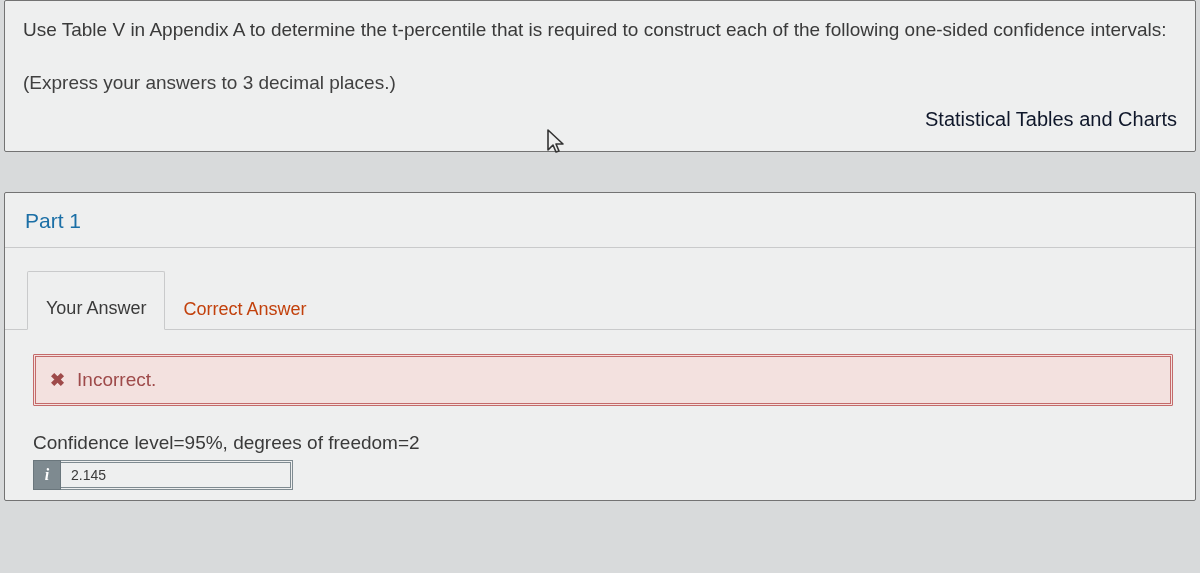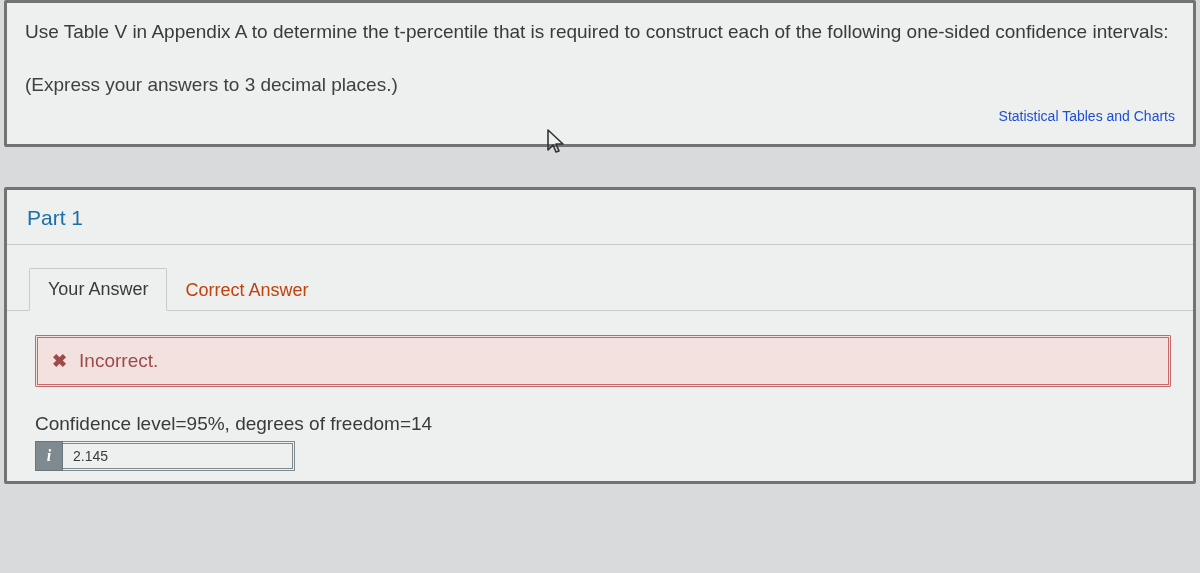--- a/index.html
+++ b/index.html
@@ -7,21 +7,21 @@
     font-family: "Segoe UI", "Helvetica Neue", Arial, sans-serif;
     background: #d8dadb;
     width: 1200px;
     height: 573px;
     overflow: hidden;
     color: #333;
     font-size: 18px;
   }
   .panel {
     background: #eeefef;
-    border: 3px solid #737373;
+    border: 1px solid #737373;
     border-radius: 2px;
     margin: 0 4px;
   }
   .question-panel {
     padding: 14px 18px 16px 18px;
     line-height: 1.55;
   }
   .question-text {
     color: #3a3a3a;
     font-size: 19px;
@@ -36,42 +36,42 @@
     left: 545px;
     top: 128px;
     pointer-events: none;
   }
   .link-row {
     display: flex;
     justify-content: flex-end;
     margin-top: 6px;
   }
   .stat-link {
-    color: #1d4ed8;
-    font-size: 14px;
+    color: #0f172a;
+    font-size: 20px;
     cursor: pointer;
   }
   .part-panel {
     margin-top: 40px;
     padding: 0;
   }
   .part-header {
     padding: 16px 20px 14px 20px;
     color: #1b6fa6;
     font-size: 21px;
     border-bottom: 1px solid #c9cacb;
   }
   .tabs-row {
     display: flex;
     align-items: flex-end;
     padding: 22px 22px 0 22px;
     border-bottom: 1px solid #c9cacb;
   }
   .tab {
-    padding: 10px 18px 10px 18px;
+    padding: 26px 18px 10px 18px;
     font-size: 18px;
     cursor: pointer;
     position: relative;
     top: 1px;
   }
   .tab.active {
     background: #eeefef;
     border: 1px solid #c9cacb;
     border-bottom: 1px solid #eeefef;
     color: #3a3a3a;
@@ -157,20 +157,20 @@
     <div class="tab active">Your Answer</div>
     <div class="tab inactive">Correct Answer</div>
   </div>
 
   <div class="content-area">
     <div class="incorrect-banner">
       <span class="x-icon">✖</span>
       <span>Incorrect.</span>
     </div>
 
-    <div class="prompt-line">Confidence level=95%, degrees of freedom=14</div>
+    <div class="prompt-line">Confidence level=95%, degrees of freedom=2</div>
 
     <div class="input-row">
       <div class="info-badge">i</div>
       <div class="answer-box">2.145</div>
     </div>
   </div>
 </div>
 
 </body></html>

